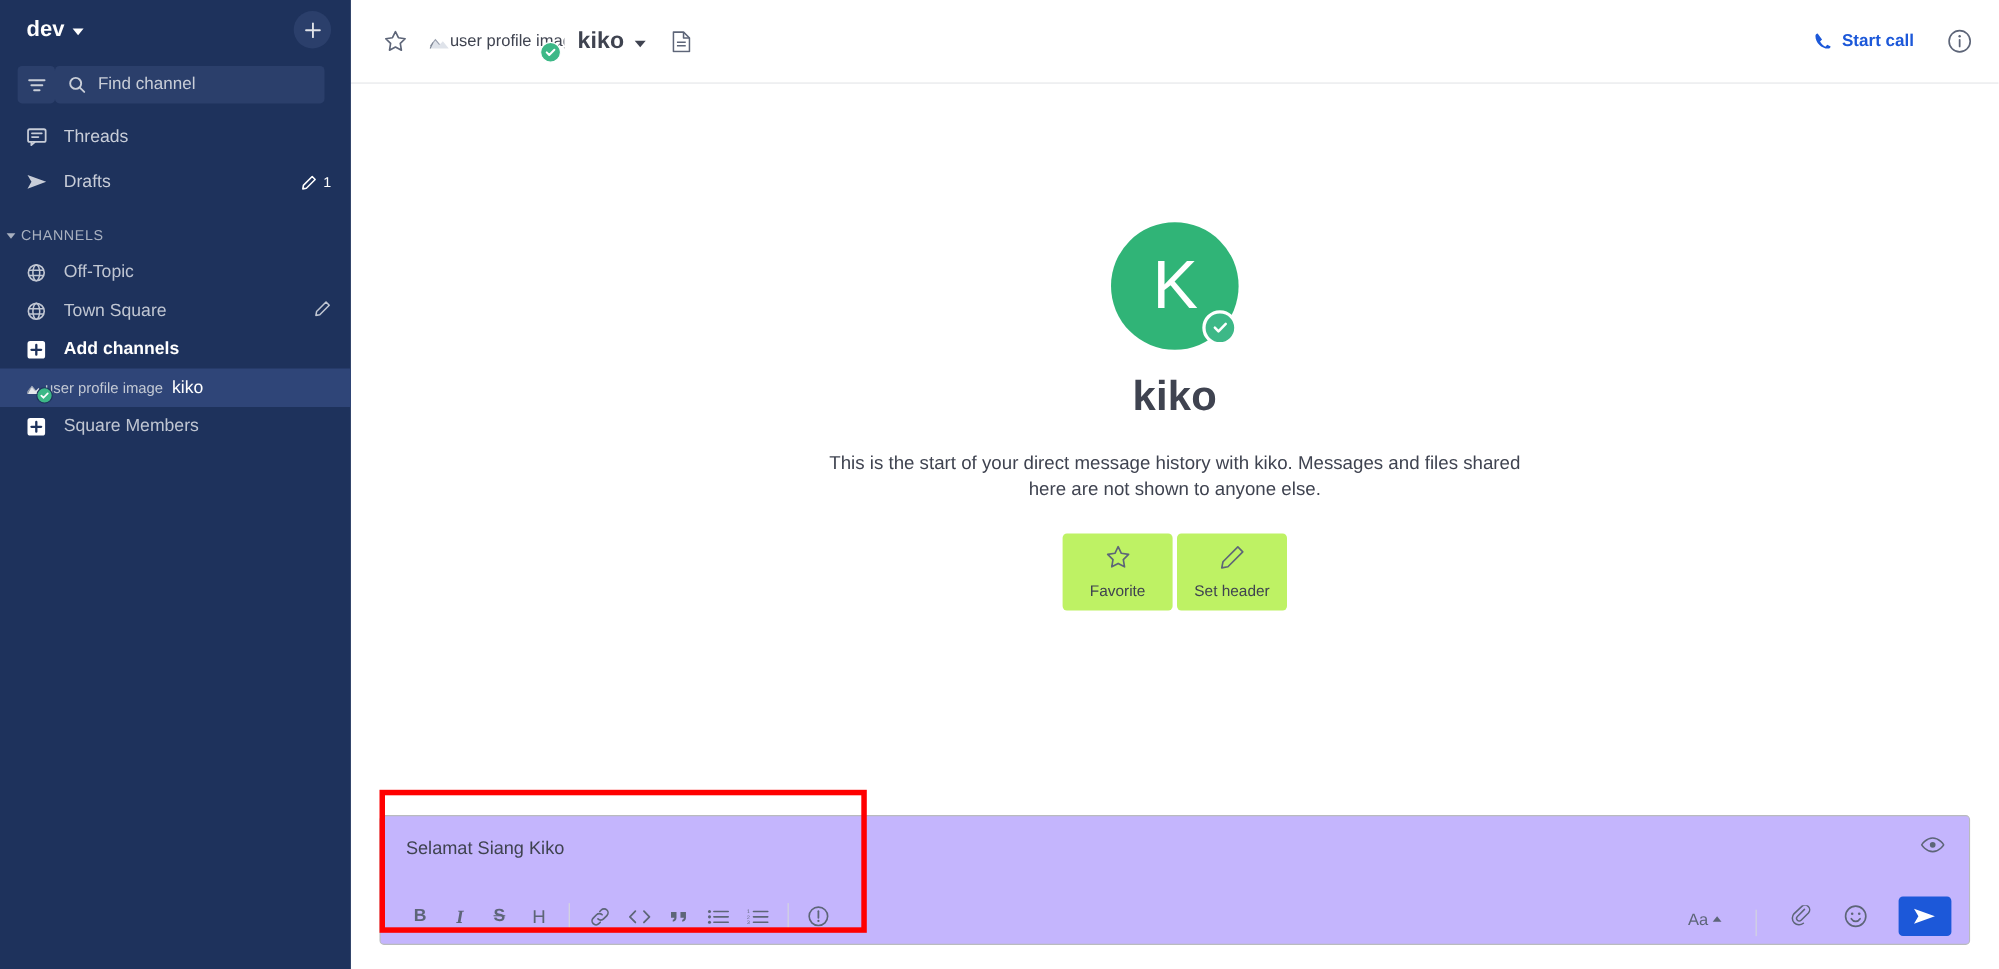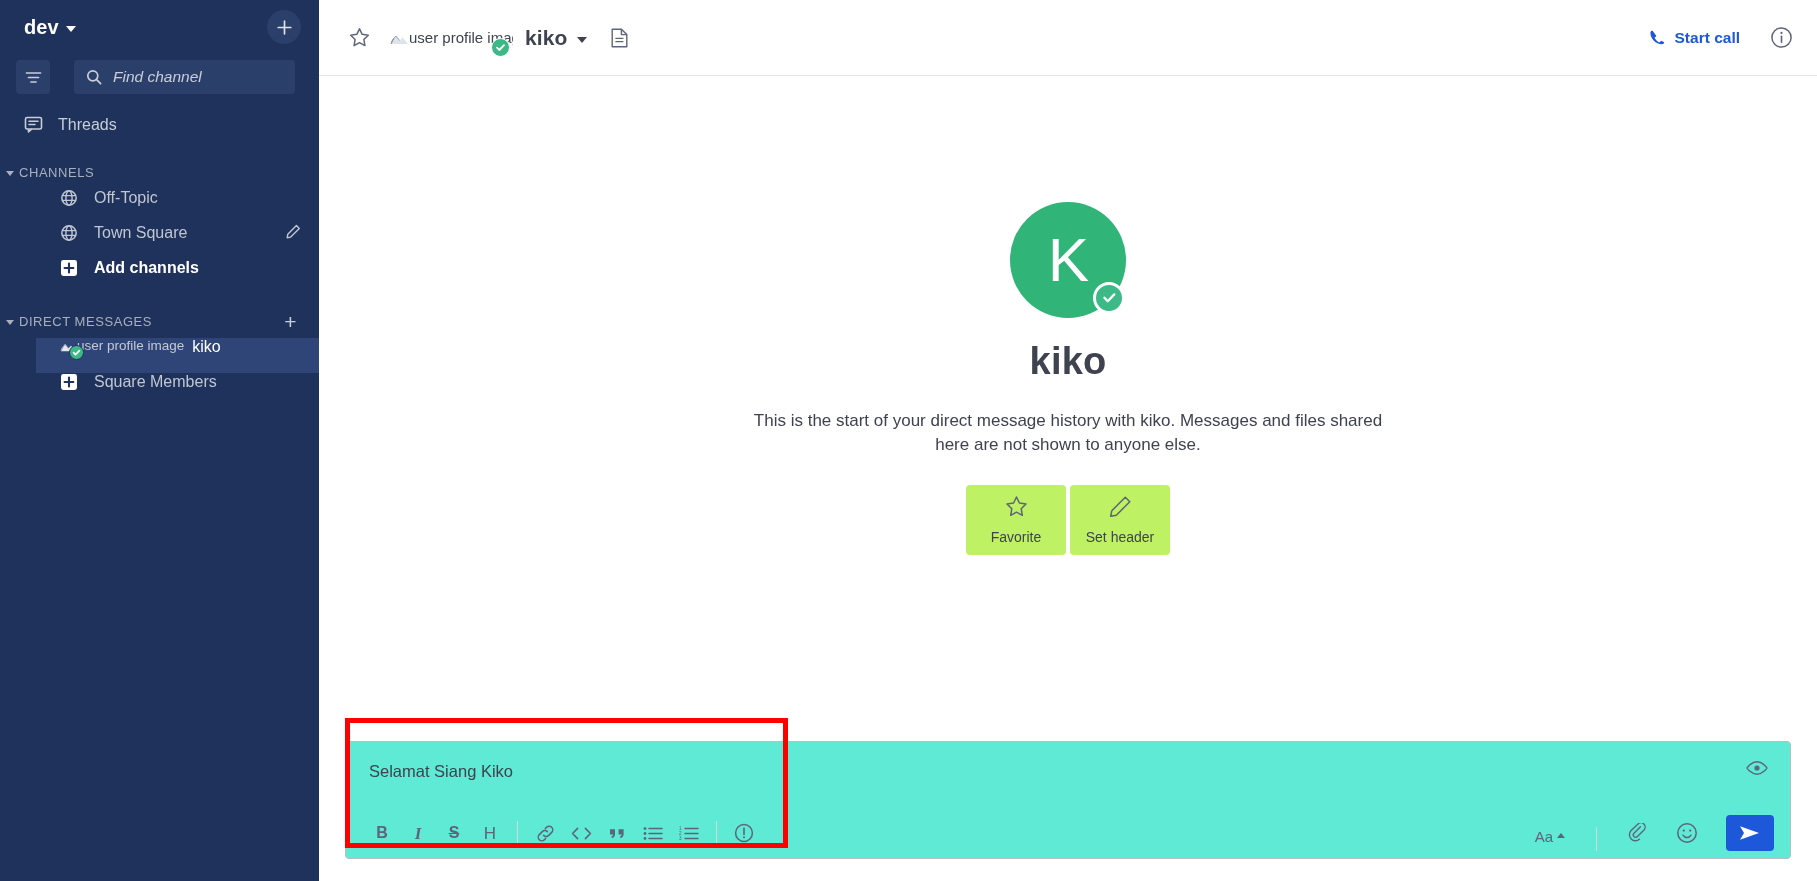--- a/index.html
+++ b/index.html
@@ -54,23 +54,22 @@
     border-radius: 50%;
     background: #2b3f6b;
     display: flex; align-items: center; justify-content: center;
     cursor: pointer;
   }
   .plus-circle svg { display: block; }
 
   .search-row {
     display: flex;
     align-items: center;
-    gap: 24px;
+    gap: 0;
     padding: 6px 24px 10px 16px;
-    font-style: italic;
   }
   .filter-btn {
     width: 34px; height: 34px;
     background: #2b3f6b;
     border-radius: 4px;
     display: flex; align-items: center; justify-content: center;
     cursor: pointer;
     flex-shrink: 0;
   }
   .find-channel {
@@ -129,27 +128,26 @@
     border-top: 5px solid #a8b0bf;
     margin-right: 5px;
     margin-top: 2px;
     margin-left: -2px;
   }
   .cat-header .ctitle { flex: 1; }
   .cat-plus { color: #c8cdd8; font-size: 21px; line-height: 1; padding-right: 4px; }
 
   .ch-row {
     display: flex;
-    align-items: flex-start;
+    align-items: center;
     height: 35px;
     padding: 0 18px 0 24px;
     cursor: pointer;
     color: #c0c6d2;
     font-size: 16px;
-    margin-left: 36px;
   }
   .ch-row .ico { width: 22px; margin-right: 12px; display: flex; align-items: center; flex-shrink: 0; }
   .ch-row .lbl { flex: 1; white-space: nowrap; overflow: hidden; }
   .ch-row.bold { color: #ffffff; font-weight: bold; }
   .ch-row.active { background: #2f4578; color: #ffffff; }
   .pencil-mini { flex-shrink: 0; }
 
   
   .broken-img {
     display: inline-flex;
@@ -306,21 +304,21 @@
 
   
   .composer-area {
     padding: 0 26px 22px 26px;
     flex-shrink: 0;
     position: relative;
   }
   .composer {
     border: 1px solid #b9bbbe;
     border-radius: 4px;
-    background: #5eead4;
+    background: #c4b5fd;
     display: flex;
     flex-direction: column;
     min-height: 118px;
     position: relative;
   }
   .composer-input-row {
     display: flex;
     align-items: flex-start;
     flex: 1;
   }
@@ -442,20 +440,34 @@
       <span class="ico">
         <svg width="19" height="19" viewBox="0 0 19 19">
           <rect x="1.5" y="2.5" width="16" height="11.5" rx="1.6" fill="none" stroke="#c8cdd8" stroke-width="1.6"></rect>
           <path d="M4.5 14v3l3.4-3" fill="none" stroke="#c8cdd8" stroke-width="1.6" stroke-linejoin="round"></path>
           <path d="M5 6.3h9M5 9.6h6" stroke="#c8cdd8" stroke-width="1.5" stroke-linecap="round"></path>
         </svg>
       </span>
       <span class="lbl">Threads</span>
     </div>
 
+    <div class="nav-row">
+      <span class="ico">
+        <svg width="20" height="19" viewBox="0 0 20 19">
+          <path d="M1 3l17 6.3L1 15.6l3.6-6.3z" fill="#c8cdd8"></path>
+        </svg>
+      </span>
+      <span class="lbl">Drafts</span>
+      <span class="draft-count">
+        <svg width="14" height="14" viewBox="0 0 14 14">
+          <path d="M9.8 1.5l2.7 2.7-8 8-3.2.5.5-3.2z" fill="none" stroke="#ffffff" stroke-width="1.4" stroke-linejoin="round"></path>
+        </svg>
+        <span>1</span>
+      </span>
+    </div>
 
     <div class="cat-header">
       <span class="cchev"></span>
       <span class="ctitle">CHANNELS</span>
     </div>
 
     <div class="ch-row">
       <span class="ico">
         <svg width="18" height="18" viewBox="0 0 18 18">
           <circle cx="9" cy="9" r="7.2" fill="none" stroke="#c0c6d2" stroke-width="1.5"></circle>
@@ -485,25 +497,20 @@
     <div class="ch-row bold">
       <span class="ico">
         <svg width="18" height="18" viewBox="0 0 18 18">
           <rect x="1" y="1" width="16" height="16" rx="2.4" fill="#ffffff"></rect>
           <path d="M9 4.6v8.8M4.6 9h8.8" stroke="#1e325c" stroke-width="2.1" stroke-linecap="round"></path>
         </svg>
       </span>
       <span class="lbl">Add channels</span>
     </div>
 
-    <div class="cat-header">
-      <span class="cchev"></span>
-      <span class="ctitle">DIRECT MESSAGES</span>
-      <span class="cat-plus">+</span>
-    </div>
 
     <div class="ch-row active">
       <span class="broken-img" style="margin-right:8px;">
         <span class="brk-glyph">
           <svg width="17" height="15" viewBox="0 0 17 15">
             <path d="M1 11.5 L5.2 6.2 L8.6 10.2 L11 7.8 L16 13.2 L1 13.2 Z" fill="#e4e7ec"></path>
             <path d="M1.2 11.2 L5 6.4 L8.4 10.4" fill="none" stroke="#aab0bd" stroke-width="1"></path>
             <path d="M3.2 8.4 L1 13" stroke="#8b93a3" stroke-width="1"></path>
           </svg>
         </span>

